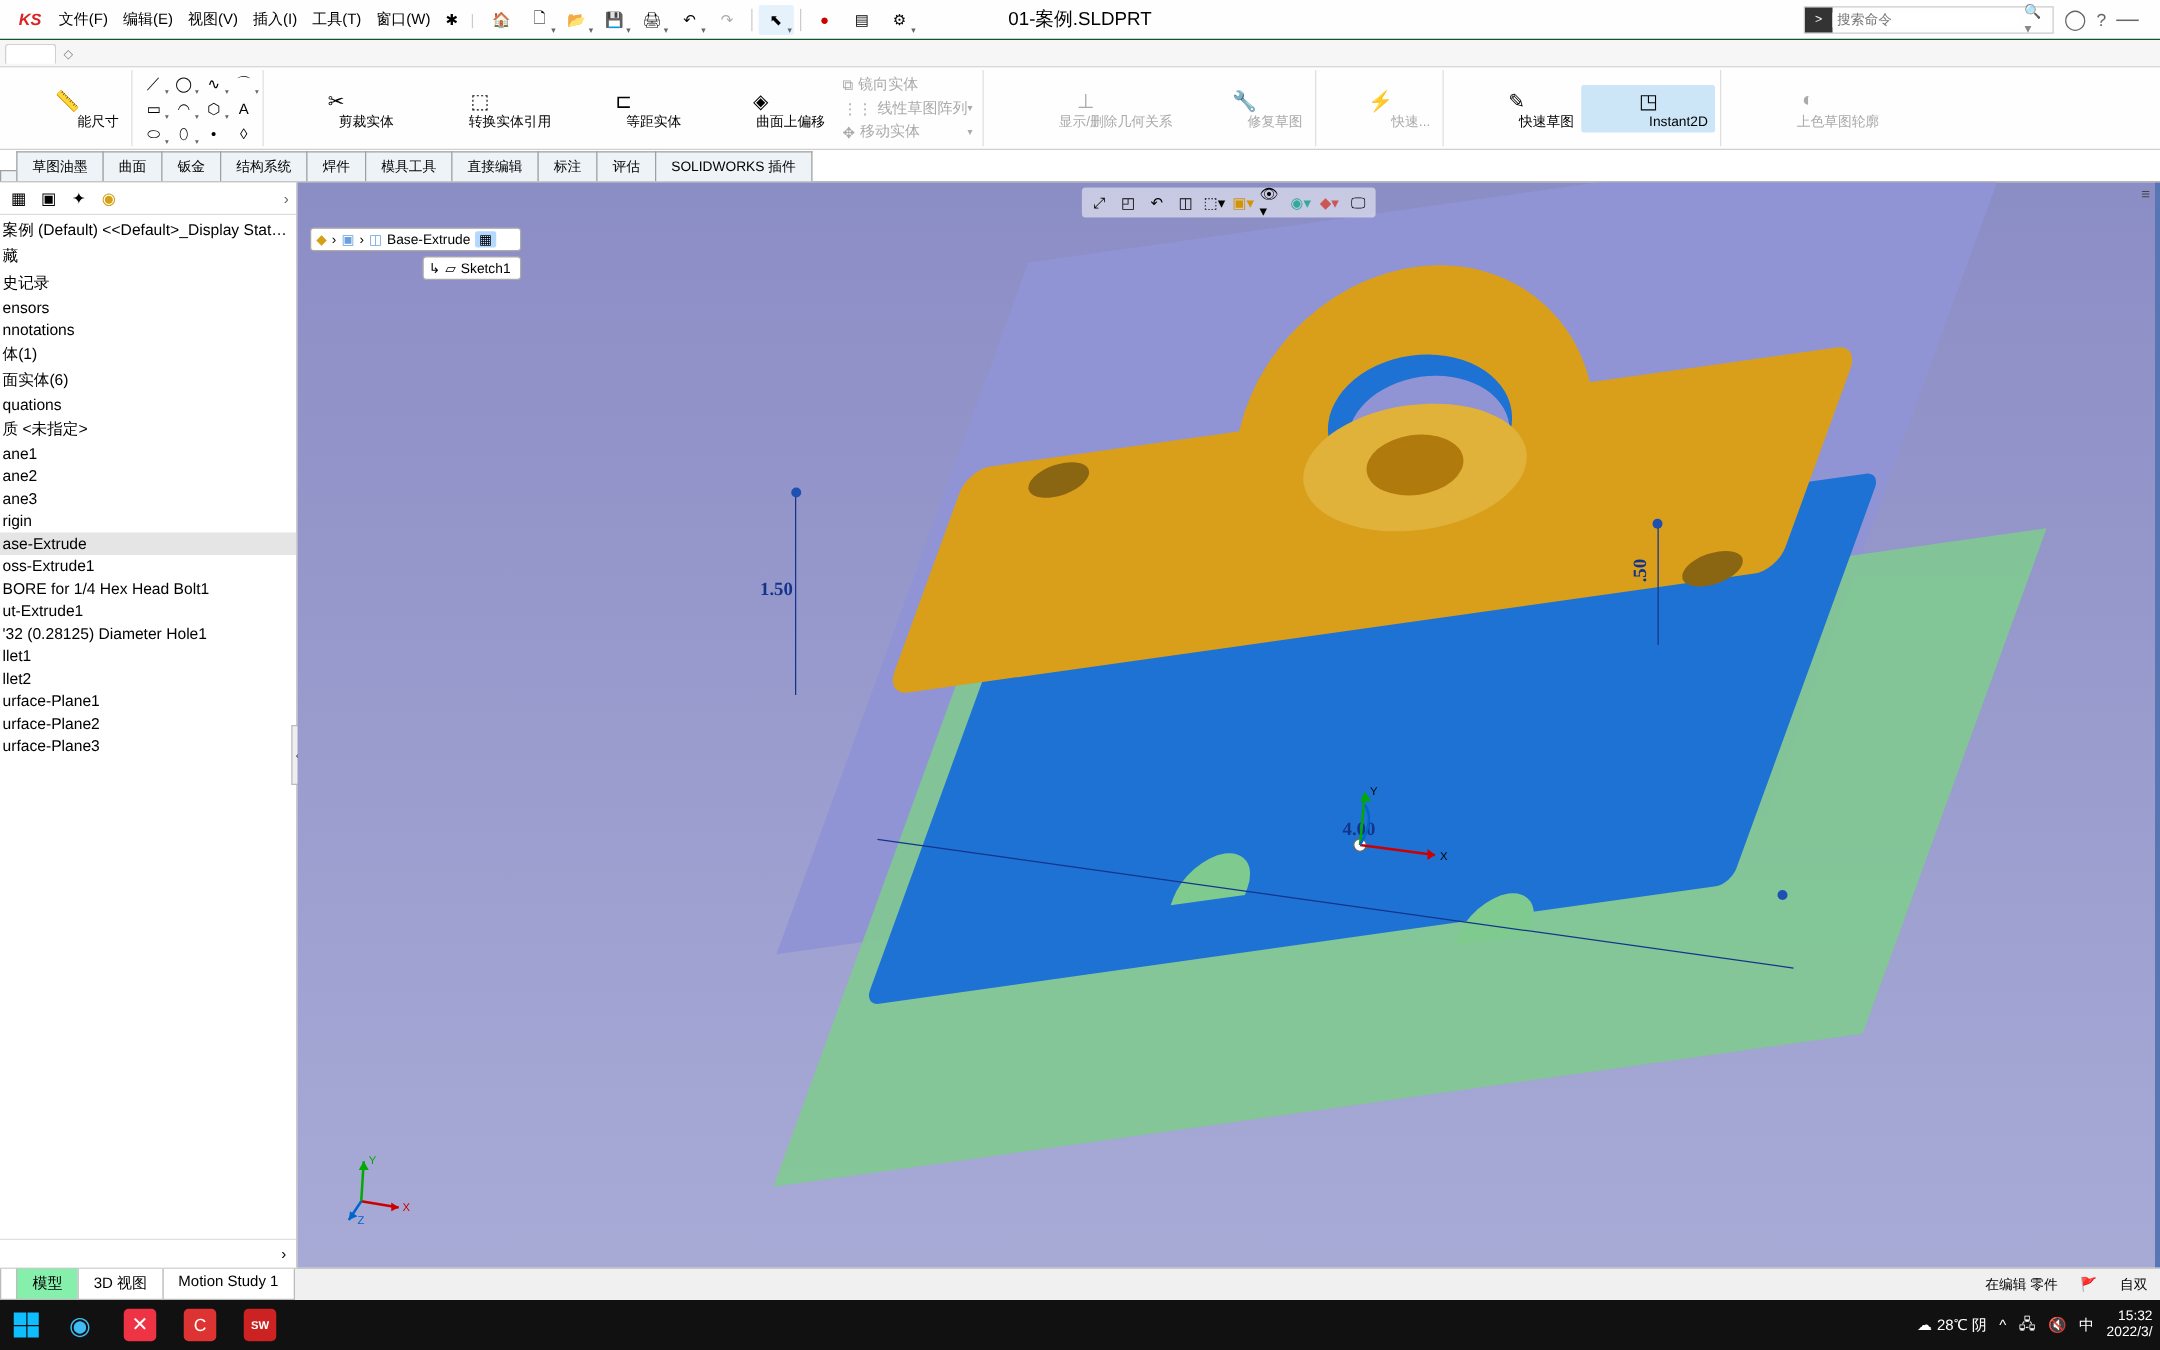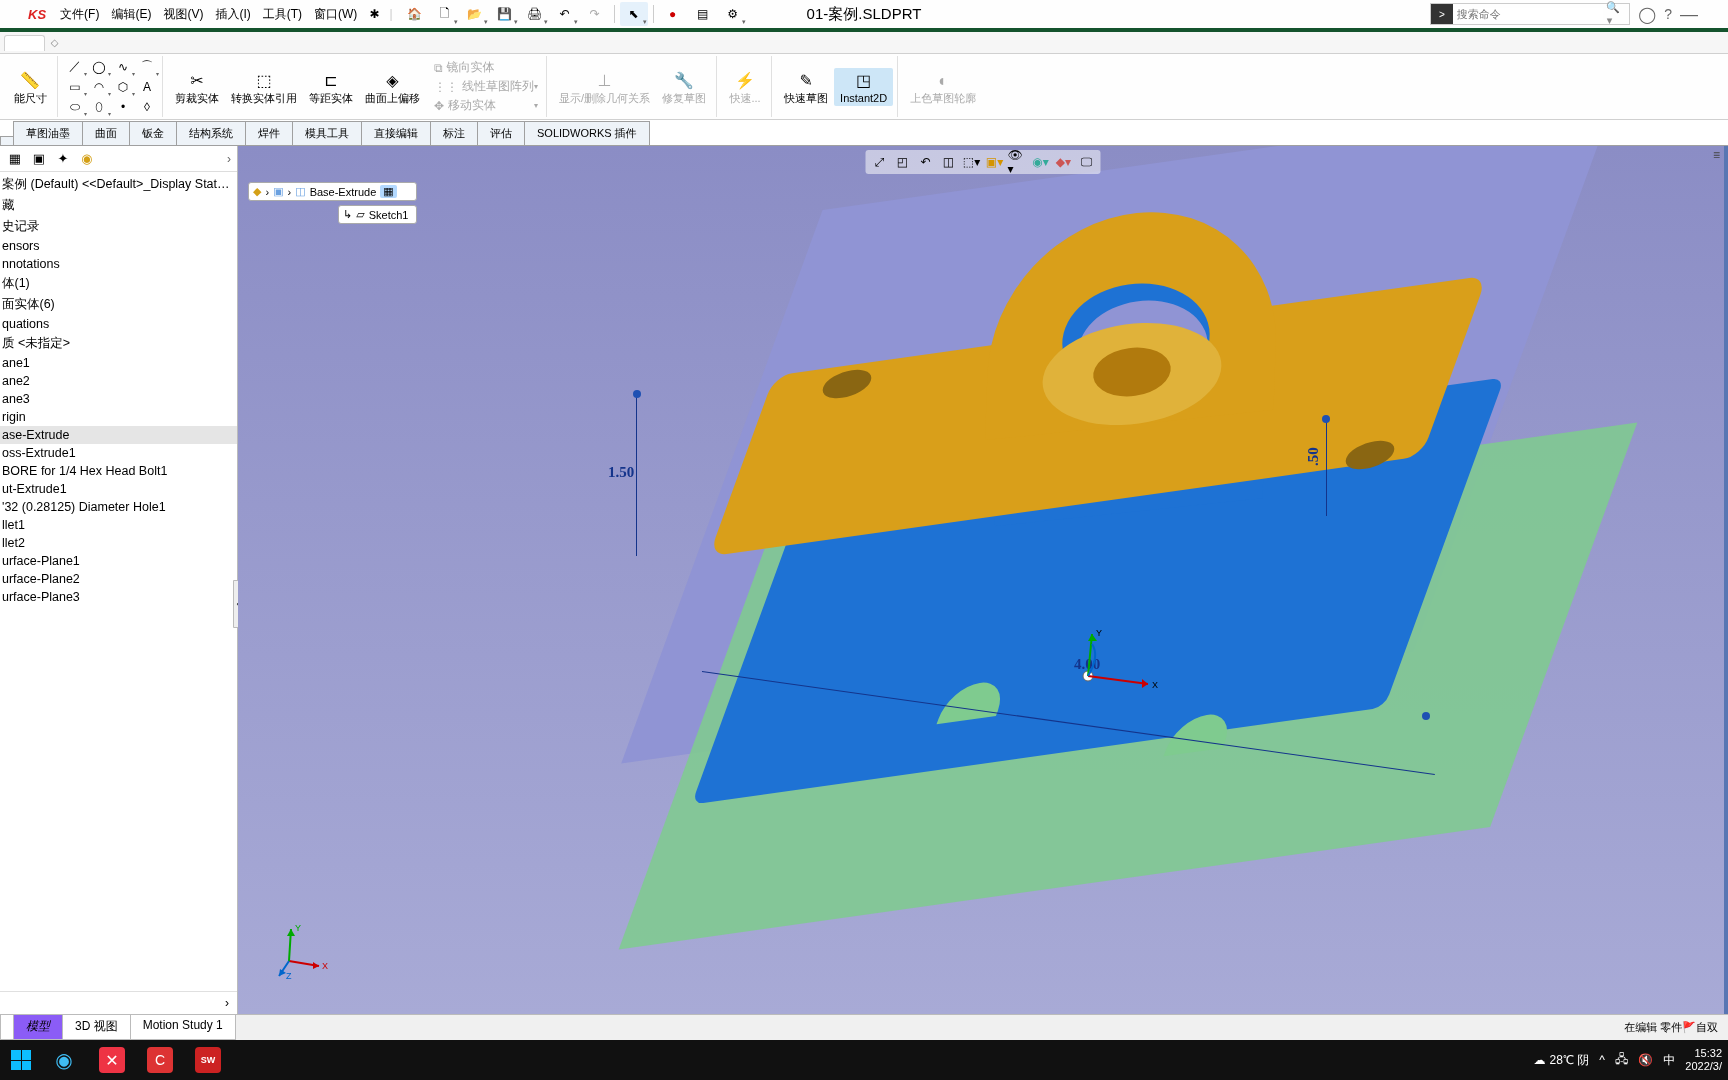--- a/index.html
+++ b/index.html
@@ -1,19 +1,19 @@
 <!DOCTYPE html>
 <html><head>
 <meta charset="utf-8">
 <style>
 * { margin: 0; padding: 0; box-sizing: border-box; font-family: "Microsoft YaHei", Arial, sans-serif; }
 body { width: 1728px; height: 1080px; overflow: hidden; background: #f0f0f0; font-size: 12px; }
 
 
-.menubar { height: 32px; background: #fefefe; border-bottom: 4px solid #14532d; display: flex; align-items: center; padding: 0 20px; }
+.menubar { height: 32px; background: #fefefe; border-bottom: 1px solid #14532d; display: flex; align-items: center; padding: 0 7px; }
 .logo { color: #d22; font-weight: bold; font-style: italic; font-size: 13px; padding: 0 8px; }
 .menu-item { padding: 4px 6px; cursor: pointer; font-size: 12px; }
 .menu-sep { margin: 0 4px; color: #ccc; }
 .toolbar-icons { display: flex; align-items: center; gap: 2px; margin-left: 4px; }
 .tb-icon { width: 28px; height: 24px; display: flex; align-items: center; justify-content: center; cursor: pointer; border-radius: 2px; position: relative; }
 .tb-icon.dropdown::after { content: '▾'; font-size: 7px; position: absolute; right: 1px; bottom: 0; color: #666; }
 .tb-sep { width: 1px; height: 18px; background: #ccc; margin: 0 3px; }
 .doc-title { position: absolute; left: 50%; transform: translateX(-50%); font-size: 15px; }
 .menu-right { margin-left: auto; display: flex; align-items: center; gap: 8px; padding-right: 10px; }
 .search-box { display: flex; align-items: center; border: 1px solid #ccc; height: 22px; width: 200px; }
@@ -24,21 +24,21 @@
 .sub-bar { height: 22px; background: #f6f6f6; border-bottom: 1px solid #d0d0d0; display: flex; align-items: center; }
 .sub-tab { padding: 2px 18px; border: 1px solid #d0d0d0; border-bottom: none; background: #fff; font-size: 10px; margin-left: 4px; border-radius: 3px 3px 0 0; }
 
 
 .ribbon { height: 66px; background: #fefefe; border-bottom: 1px solid #d0d0d0; display: flex; align-items: stretch; padding: 2px 4px; gap: 2px; }
 .ribbon-group { display: flex; align-items: center; border-right: 1px solid #e0e0e0; padding: 0 4px; }
 .ribbon-btn { display: flex; flex-direction: column; align-items: center; justify-content: center; padding: 2px 6px; cursor: pointer; min-width: 44px; text-align: center; border-radius: 2px; }
 .ribbon-btn.disabled { color: #aaa; cursor: default; }
 .ribbon-btn.selected { background: #cde6f7; }
 .ribbon-btn .ricon { height: 22px; display: flex; align-items: center; justify-content: center; font-size: 16px; }
-.ribbon-btn .rlabel { font-size: 11px; line-height: 12px; }
+.ribbon-btn .rlabel { font-size: 11px; line-height: 12px; margin-left: 48px; }
 .small-btns { display: flex; flex-direction: column; gap: 2px; }
 .small-row { display: flex; gap: 2px; }
 .small-icon { width: 22px; height: 18px; display: flex; align-items: center; justify-content: center; cursor: pointer; position: relative; font-size: 12px; }
 .small-icon.dropdown::after { content: '▾'; font-size: 6px; position: absolute; right: -1px; bottom: -1px; color: #666; }
 
 
 .ribbon-tabs { height: 26px; background: #fff; border-bottom: 1px solid #a0a0a0; display: flex; align-items: flex-end; }
 .rtab { padding: 4px 12px; border: 1px solid #a0a0a0; border-bottom: none; background: #eef3f8; cursor: pointer; font-size: 11px; margin-right: -1px; }
 .rtab.first { border-left: 1px solid #a0a0a0; }
 
@@ -94,23 +94,23 @@
 
 
 .triad-origin { position: absolute; left: 640px; top: 450px; z-index: 16; }
 .triad-viewport { position: absolute; left: 36px; bottom: 30px; z-index: 16; }
 .axis-x { color: #c00; }
 .axis-y { color: #0a0; }
 
 
 .bottom-tabs { height: 26px; background: #f0f0f0; border-top: 1px solid #bbb; display: flex; align-items: stretch; }
 .btab { padding: 3px 12px; border: 1px solid #bbb; border-top: none; background: #fff; cursor: pointer; font-size: 12px; margin-right: -1px; }
-.btab.active { background: #8b5cf6; font-style: italic; }
+.btab.active { background: #86efac; }
 .btab.pre { width: 14px; padding: 3px 2px; }
-.status-right { margin-left: auto; display: flex; align-items: center; padding-right: 10px; font-size: 11px; }
+.status-right { margin-left: auto; display: flex; align-items: center; gap: 18px; padding-right: 10px; font-size: 11px; }
 
 
 .taskbar { height: 40px; background: #111; display: flex; align-items: center; padding: 0 2px; color: #fff; }
 .task-start { width: 38px; height: 38px; display: flex; align-items: center; justify-content: center; }
 .win-logo { width: 20px; height: 20px; display: grid; grid-template: 1fr 1fr / 1fr 1fr; gap: 1px; }
 .win-logo div { background: #0ebeff; }
 .task-item { width: 48px; height: 38px; display: flex; align-items: center; justify-content: center; cursor: pointer; }
 .task-right { margin-left: auto; display: flex; align-items: center; gap: 10px; font-size: 11px; padding-right: 4px; }
 .tray-icon { cursor: pointer; font-size: 12px; }
 .clock { text-align: right; line-height: 13px; }

